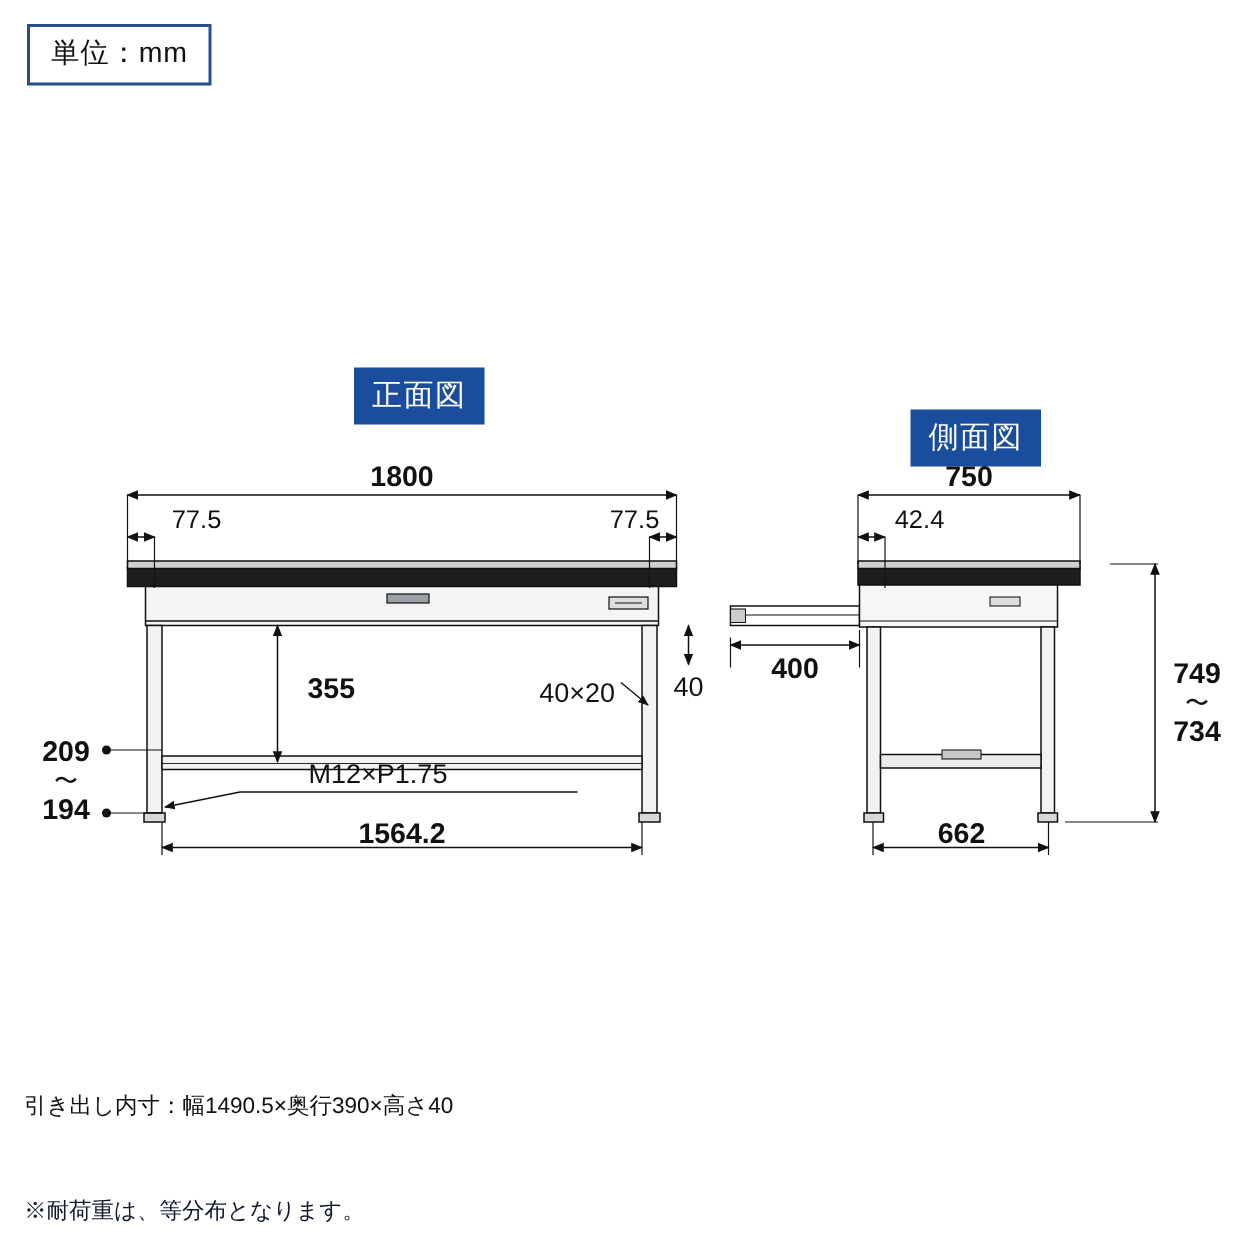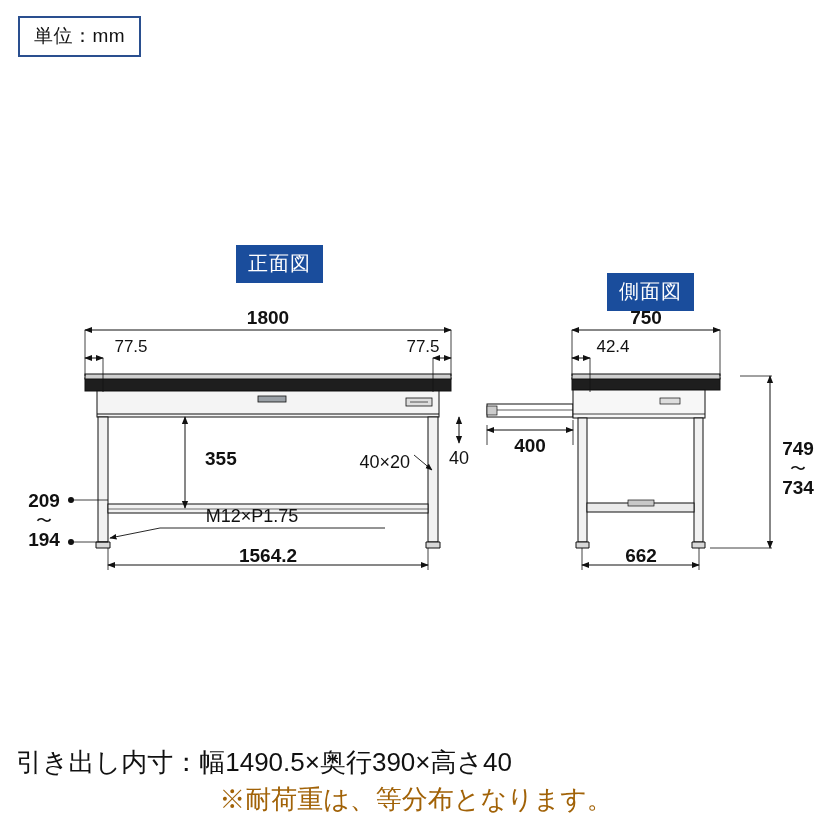--- a/index.html
+++ b/index.html
@@ -71,26 +71,27 @@
   #side-view-label  { left: 607px; top: 245px; margin-top: 28px; }
 
   
   .notes {
     position: absolute;
     left: 16px;
     bottom: 12px;
     width: 800px;
   }
   .note {
-    font-size: 26px;
+    font-size: 15px;
     line-height: 1.42;
     white-space: nowrap;
+    margin-top: 48px;
   }
   .note-black { color: #111111; }
-  .note-blue  { color: #a16207; text-align: center; }
+  .note-blue  { color: #0f172a; }
 
   
   text {
     font-family: "Liberation Sans", sans-serif;
     fill: #111111;
   }
 </style>
 </head>
 <body>
 

